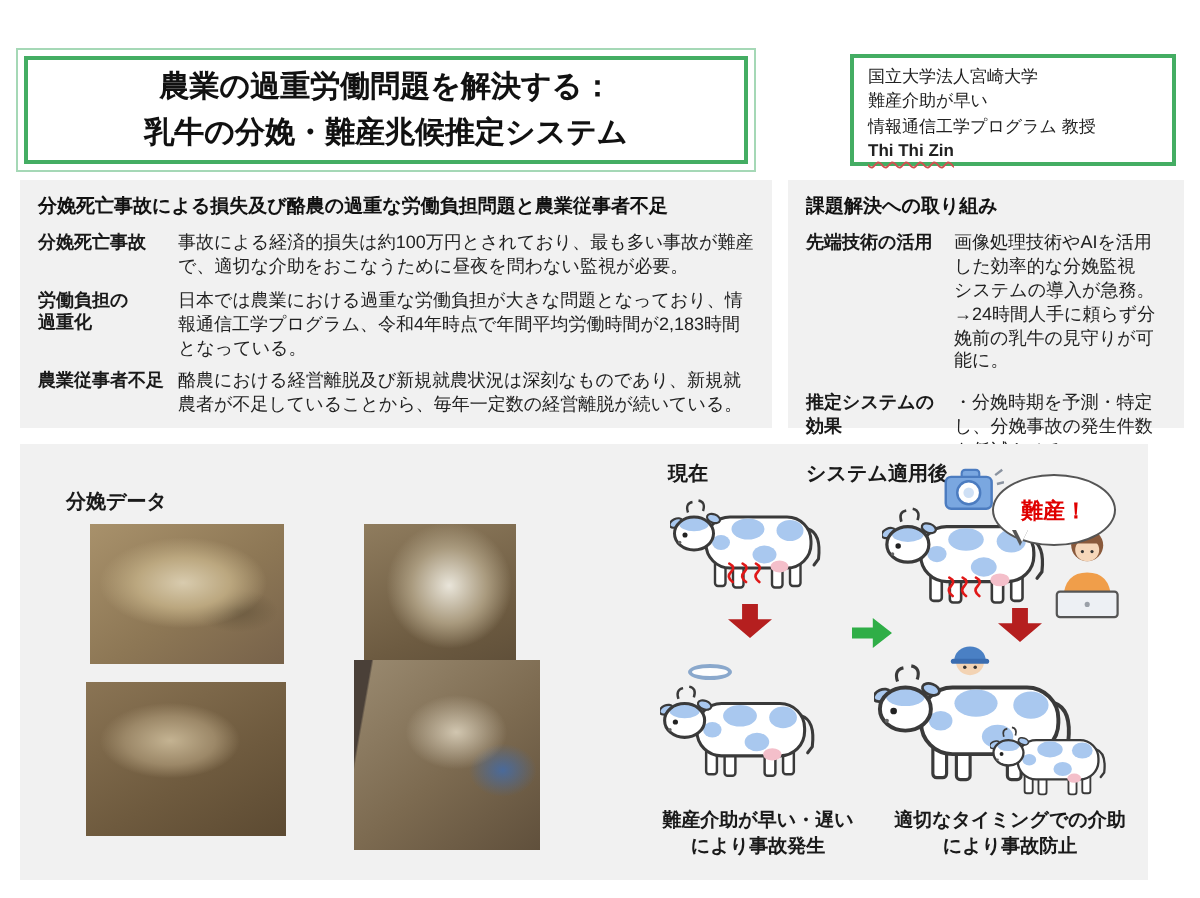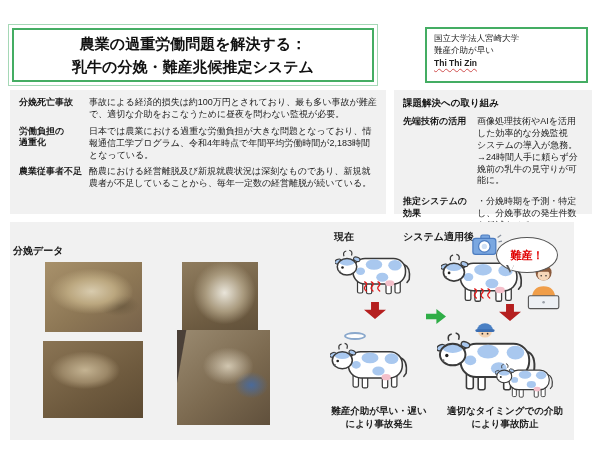--- a/index.html
+++ b/index.html
@@ -23,21 +23,21 @@
   .problem-panel{left:10px;top:90px;width:376px;height:124px;padding:7px 9px;font-size:9px;}
   .approach-panel{left:394px;top:90px;width:198px;height:124px;padding:7px 9px;font-size:9px;}
   .panel h2{margin:0 0 6px 0;font-size:9.5px;font-weight:bold;color:#111;}
   .info-row{display:grid;grid-template-columns:66px 1fr;column-gap:4px;margin-bottom:5px;}
   .approach-panel .info-row{grid-template-columns:70px 1fr;margin-bottom:9px;}
   .term{font-weight:bold;white-space:pre-line;line-height:1.3;}
   .desc{line-height:1.32;white-space:pre-line;color:#222;}
 
   
   .data-panel{left:10px;top:222px;width:317px;height:218px;}
-  .data-label{left:3px;top:22px;font-size:10px;font-weight:bold;text-align:center;}
+  .data-label{left:23px;top:22px;font-size:10px;font-weight:bold;text-align:center;}
   .photo{position:absolute;}
   .p1{left:35px;top:40px;width:97px;height:70px;background:
       radial-gradient(ellipse 60% 45% at 48% 42%,#d8cbae 0%,#bba77f 40%,rgba(0,0,0,0) 72%),
       radial-gradient(ellipse 30% 22% at 76% 62%,#6b5a40 0%,rgba(0,0,0,0) 70%),
       linear-gradient(145deg,#a8916b 0%,#8d7755 55%,#77624a 100%);}
   .p2{left:172px;top:40px;width:76px;height:70px;background:
       radial-gradient(ellipse 55% 60% at 56% 44%,#e9e5da 0%,#a99a7e 45%,rgba(0,0,0,0) 75%),
       linear-gradient(160deg,#8f7c5e 0%,#6d5b41 70%,#5f4f39 100%);}
   .p3{left:33px;top:119px;width:100px;height:77px;background:
       radial-gradient(ellipse 50% 35% at 42% 38%,#c4b392 0%,#9c8868 45%,rgba(0,0,0,0) 70%),
@@ -131,24 +131,26 @@
   </svg>
 
   <div class="abs title-box">
     <div class="title-text">農業の過重労働問題を解決する：
 乳牛の分娩・難産兆候推定システム</div>
   </div>
 
   <div class="abs affil-box">
     <div>国立大学法人宮崎大学</div>
     <div>難産介助が早い</div>
+    <div>情報通信工学プログラム 教授</div>
     <div class="affil-name">Thi Thi Zin</div>
   </div>
 
   <section class="abs panel problem-panel">
+    <h2>分娩死亡事故による損失及び酪農の過重な労働負担問題と農業従事者不足</h2>
     <div class="info-row">
       <div class="term">分娩死亡事故</div>
       <div class="desc">事故による経済的損失は約100万円とされており、最も多い事故が難産で、適切な介助をおこなうために昼夜を問わない監視が必要。</div>
     </div>
     <div class="info-row">
       <div class="term">労働負担の
 過重化</div>
       <div class="desc">日本では農業における過重な労働負担が大きな問題となっており、情報通信工学プログラム、令和4年時点で年間平均労働時間が2,183時間となっている。</div>
     </div>
     <div class="info-row">

